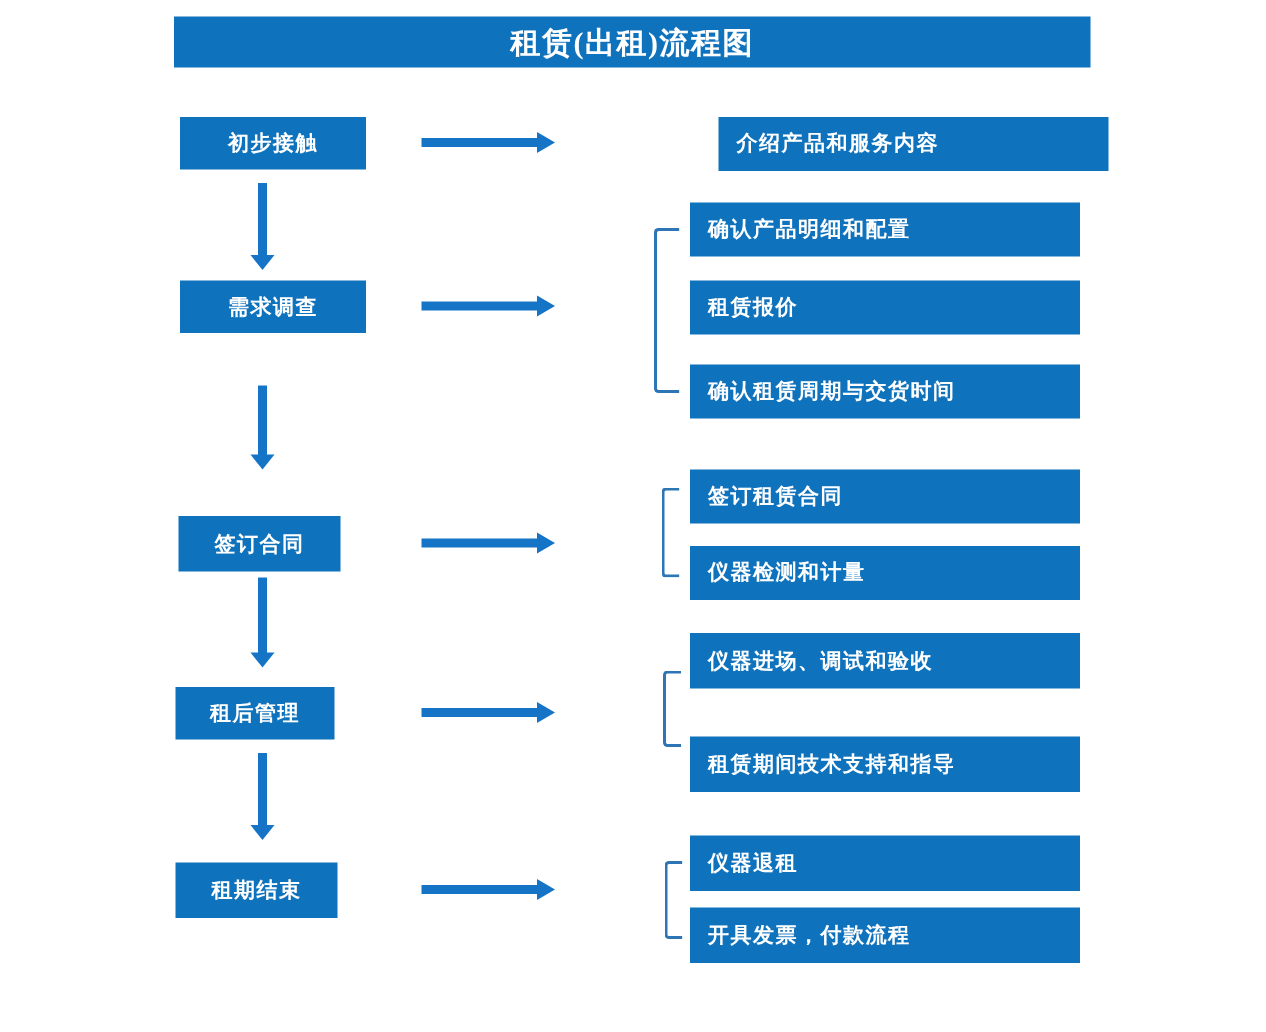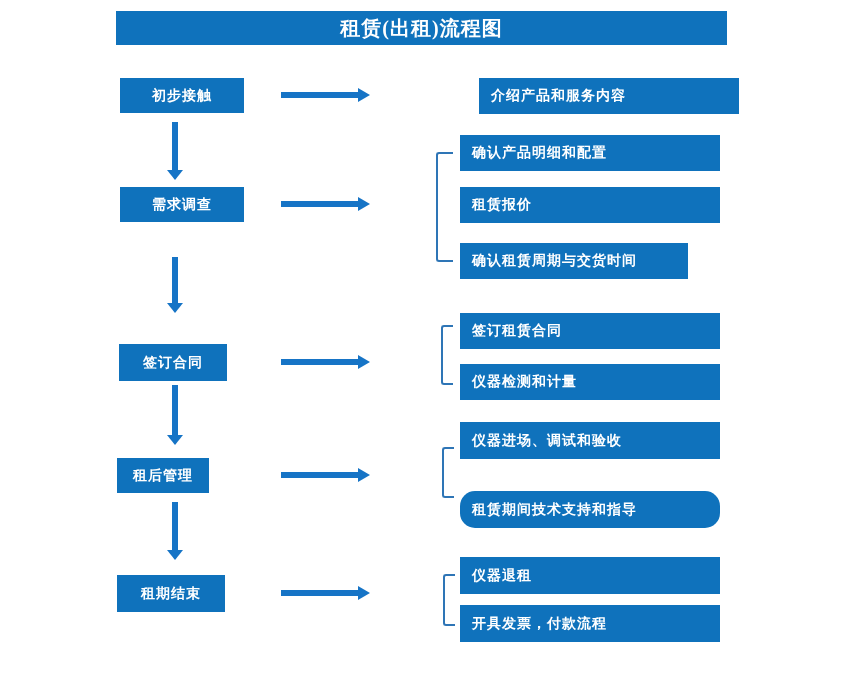--- a/index.html
+++ b/index.html
@@ -72,21 +72,21 @@
 </head>
 <body>
 
 <div id="canvas">
 
   <div class="title-bar">租赁(出租)流程图</div>
 
   <div class="box center" style="left:103px; top:78px;  width:124px; height:35px;">初步接触</div>
   <div class="box center" style="left:103px; top:187px; width:124px; height:35px;">需求调查</div>
   <div class="box center" style="left:102px; top:344px; width:108px; height:37px;">签订合同</div>
-  <div class="box center" style="left:100px; top:458px; width:92px; height:35px;">租后管理</div>
+  <div class="box center" style="left:100px; top:458px; width:106px; height:35px;">租后管理</div>
   <div class="box center" style="left:100px; top:575px; width:108px; height:37px;">租期结束</div>
 
   <div class="varrow" style="left:150px; top:122px; height:58px;">
     <div class="shaft"></div>
       <div class="head"></div>
   </div>
   <div class="varrow" style="left:150px; top:257px; height:56px;">
     <div class="shaft"></div>
       <div class="head"></div>
   </div>
@@ -122,24 +122,24 @@
 
   <div class="bracket" style="left:419px; top:152px; width:17px; height:110px;"></div>
   <div class="bracket" style="left:424px; top:325px; width:12px; height:60px;"></div>
   <div class="bracket" style="left:425px; top:447px; width:12px; height:51px;"></div>
   <div class="bracket" style="left:426px; top:574px; width:12px; height:52px;"></div>
 
   <div class="box leftpad" style="left:462px; top:78px;  width:260px; height:36px;">介绍产品和服务内容</div>
 
   <div class="box leftpad" style="left:443px; top:135px; width:260px; height:36px;text-align:right;">确认产品明细和配置</div>
   <div class="box leftpad" style="left:443px; top:187px; width:260px; height:36px;">租赁报价</div>
-  <div class="box leftpad" style="left:443px; top:243px; width:228px; height:36px;">确认租赁周期与交货时间</div>
+  <div class="box leftpad" style="left:443px; top:243px; width:260px; height:36px;">确认租赁周期与交货时间</div>
 
   <div class="box leftpad" style="left:443px; top:313px; width:260px; height:36px;">签订租赁合同</div>
   <div class="box leftpad" style="left:443px; top:364px; width:260px; height:36px;">仪器检测和计量</div>
 
   <div class="box leftpad" style="left:443px; top:422px; width:260px; height:37px;">仪器进场、调试和验收</div>
-  <div class="box leftpad" style="left:443px; top:491px; width:260px; height:37px;border-radius:15px;">租赁期间技术支持和指导</div>
+  <div class="box leftpad" style="left:443px; top:491px; width:260px; height:37px;">租赁期间技术支持和指导</div>
 
   <div class="box leftpad" style="left:443px; top:557px; width:260px; height:37px;">仪器退租</div>
   <div class="box leftpad" style="left:443px; top:605px; width:260px; height:37px;">开具发票，付款流程</div>
 
 </div>
 
 </body></html>

